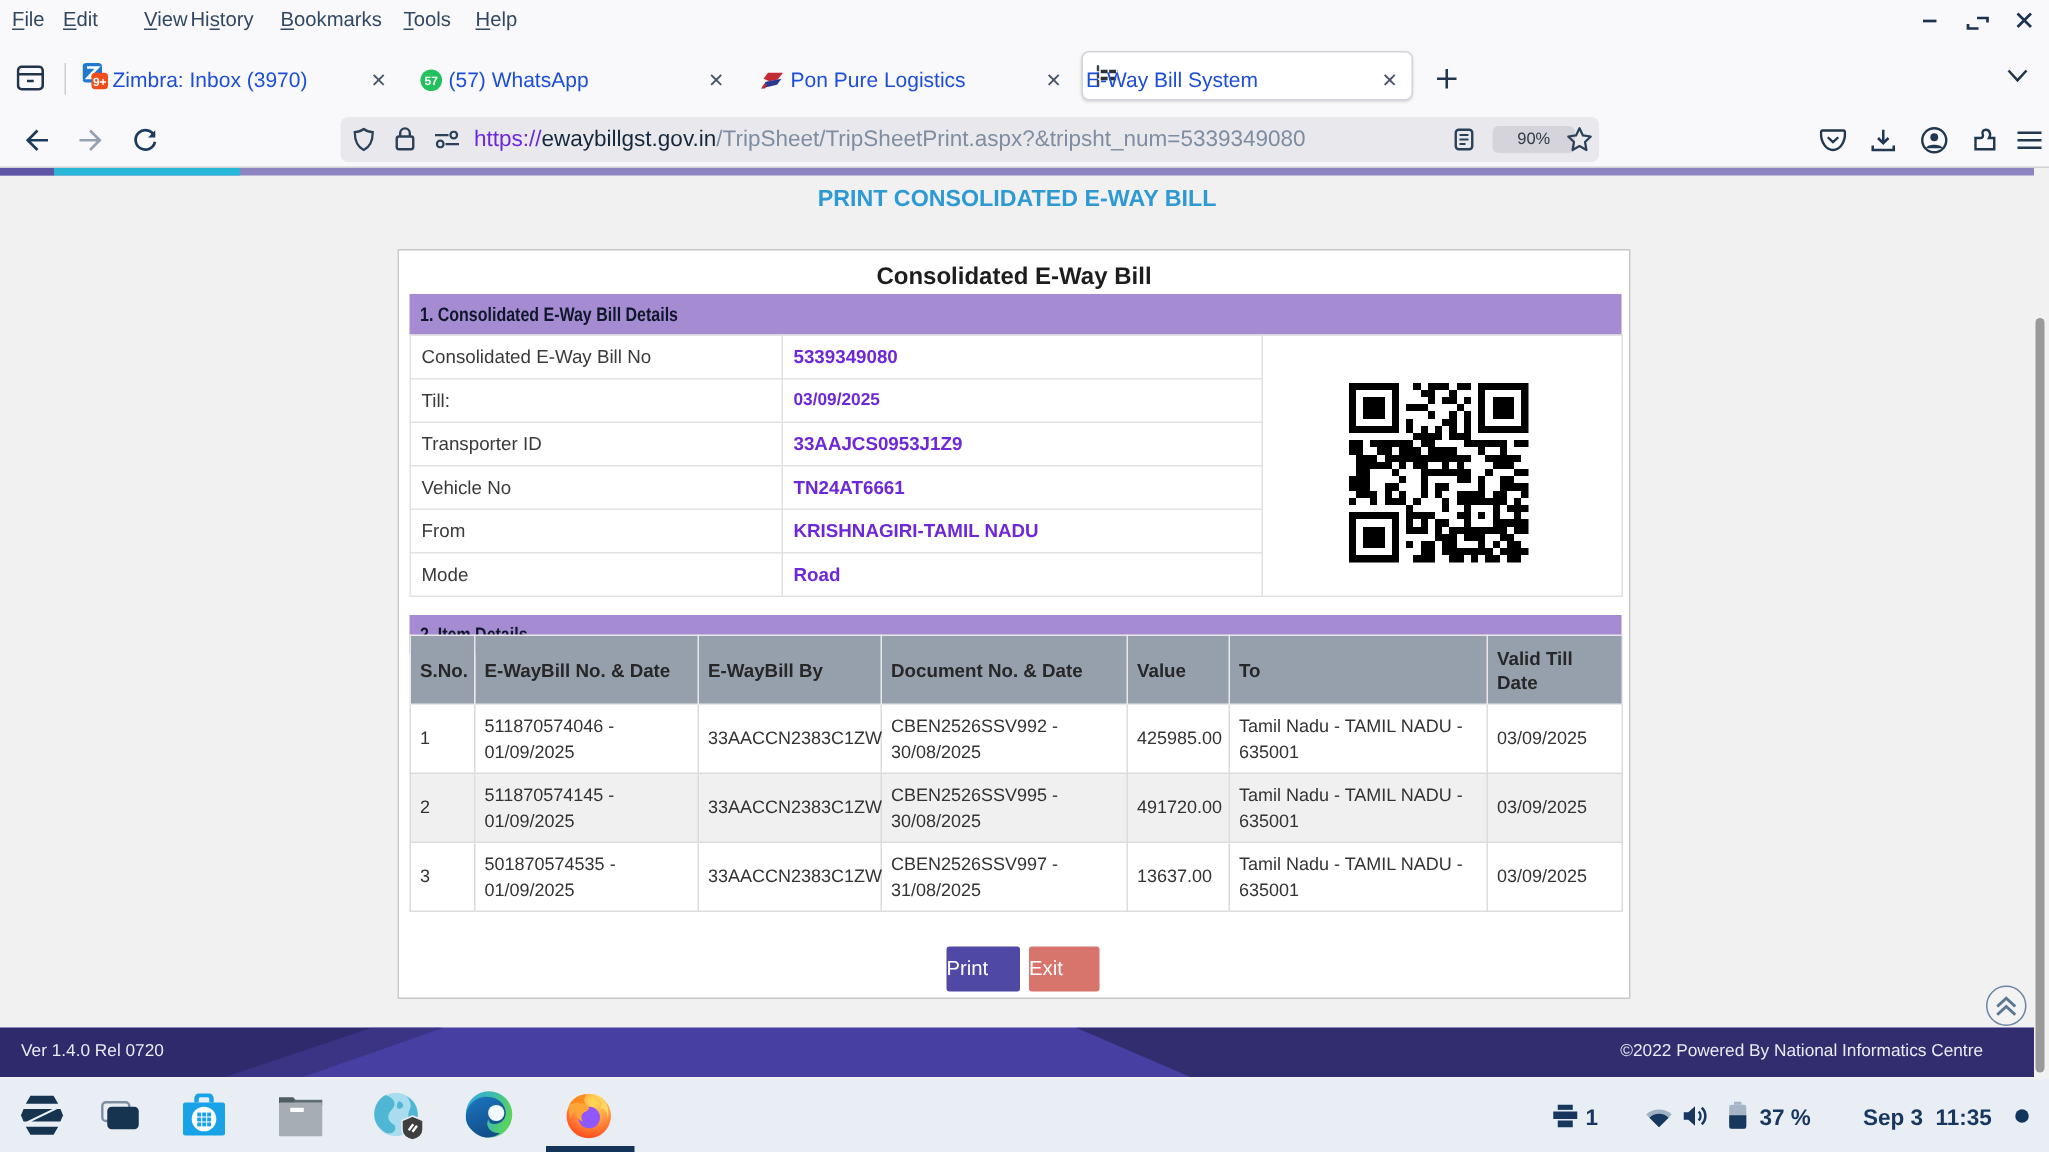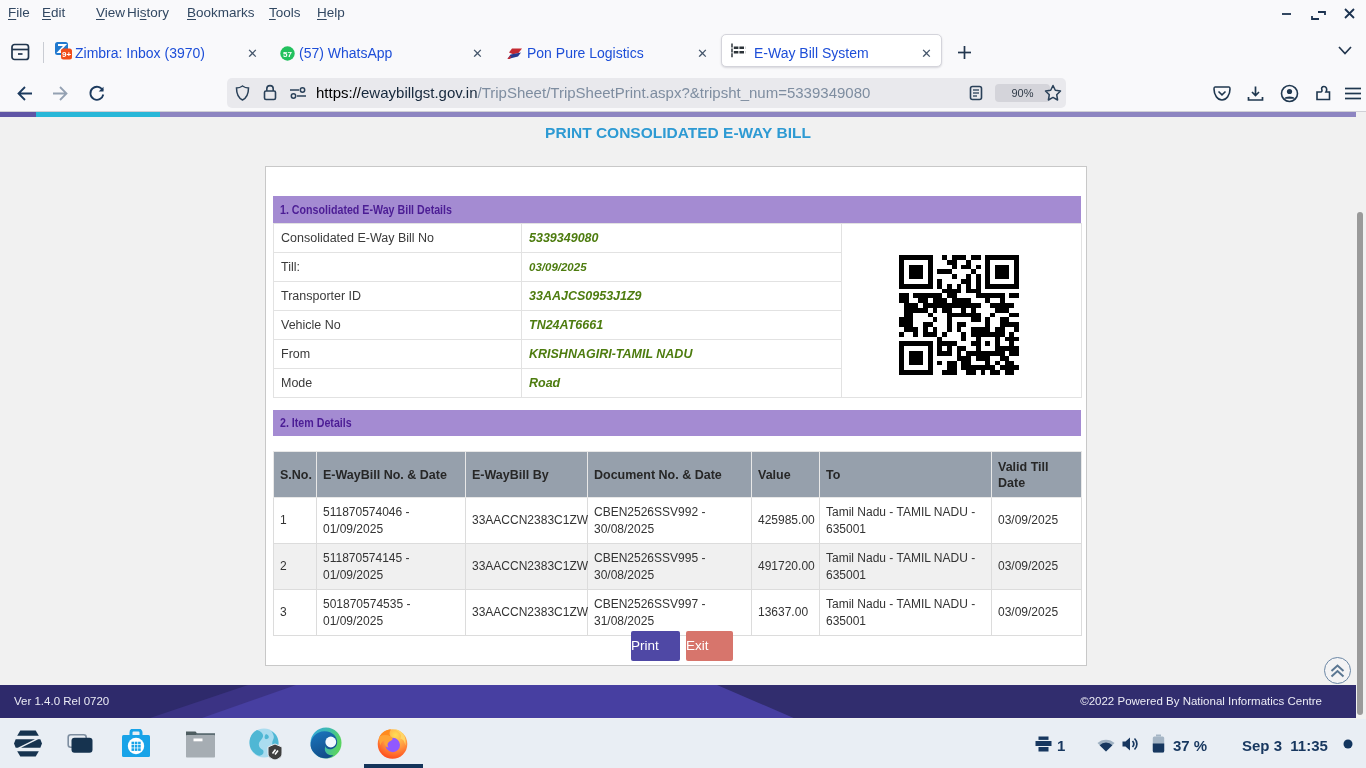--- a/index.html
+++ b/index.html
@@ -25,28 +25,28 @@
  color:#2f3a47;font-size:11px;text-align:center;line-height:18px;}
 
 #pagebg{position:absolute;left:0;top:112px;width:1366px;height:607px;background:#f1f1f1;}
 .strip{position:absolute;top:112px;height:5px;}
 #pgtitle{position:absolute;left:0;top:124px;width:1356px;text-align:center;color:#2d9ad3;
  font-weight:bold;font-size:15.5px;}
 #card{position:absolute;left:265px;top:166px;width:822px;height:500px;background:#fff;
  border:1px solid #c8c8c8;}
 #cardtitle{position:absolute;left:0;top:9px;width:820px;text-align:center;color:#1d1d1d;
  font-weight:bold;font-size:16px;}
-.purbar{position:absolute;left:7px;width:808px;background:#a48bd2;color:#4c1d95;
+.purbar{position:absolute;left:7px;width:808px;background:#a48bd2;color:#0f172a;
  font-weight:bold;font-size:13px;padding-left:7px;}
 .cnd{display:inline-block;transform:scaleX(0.82);transform-origin:0 50%;}
 #dtable{position:absolute;left:7px;top:56px;width:808px;border-collapse:collapse;
  font-size:12.5px;color:#3a3a3a;table-layout:fixed;}
 #dtable td{border:1px solid #e2e2e2;height:29px;padding:0 0 0 7px;}
-#dtable td.vl{font-weight:bold;color:#4d7c0f;font-size:12.5px;font-style:italic;}
-#itable{position:absolute;left:7px;top:284px;width:808px;border-collapse:collapse;
+#dtable td.vl{font-weight:bold;color:#6d28d9;font-size:12.5px;}
+#itable{position:absolute;left:7px;top:256px;width:808px;border-collapse:collapse;
  font-size:12px;color:#333;table-layout:fixed;padding-left:28px;}
 #itable th{background:#96a0ac;color:#272727;text-align:left;font-size:12.5px;
  border:1px solid #e8e8e8;padding:4px 6px;height:46px;vertical-align:middle;line-height:16px;}
 #itable td{border:1px solid #dcdcdc;padding:4px 6px;height:46px;vertical-align:middle;
  line-height:17px;}
 #itable tr.alt td{background:#f0f0f0;}
 .btn{position:absolute;top:464px;height:30px;color:#fff;font-size:13.5px;text-align:left;
  line-height:30px;border-radius:2px;}
 #footer{position:absolute;left:0;top:685px;width:1356px;height:33px;background:#473fa1;overflow:hidden;}
 #footer .d1{position:absolute;left:0;top:0;width:300px;height:33px;background:#2e2a6b;
@@ -120,21 +120,21 @@
   <div class="tabtxt" style="left:527px">Pon Pure Logistics</div>
   <div class="tclose" style="left:697px">✕</div>
 
   <svg class="ic" style="left:730px;top:43px" width="16" height="16" viewBox="0 0 16 16">
     <line x1="2" y1="0.5" x2="2" y2="15" stroke="#3a4148" stroke-width="1.6" stroke-dasharray="4 0.9"></line>
     <g stroke="#2c3338" stroke-width="2.4" stroke-dasharray="4.6 1">
       <line x1="3.8" y1="4.7" x2="15.2" y2="4.7"></line>
       <line x1="3.8" y1="9.3" x2="15.2" y2="9.3"></line>
     </g>
   </svg>
-  <div class="tabtxt" style="left:754px">E-Way Bill System</div>
+  <div class="tabtxt" style="left:724px">E-Way Bill System</div>
   <div class="tclose" style="left:921px">✕</div>
   <svg class="ic" style="left:956px;top:44px" width="17" height="17" viewBox="0 0 17 17">
     <line x1="8.5" y1="2" x2="8.5" y2="15" stroke="#22364e" stroke-width="1.7"></line>
     <line x1="2" y1="8.5" x2="15" y2="8.5" stroke="#22364e" stroke-width="1.7"></line>
   </svg>
   <svg class="ic" style="left:1337px;top:44px" width="16" height="12" viewBox="0 0 16 12">
     <path d="M2 3 L8 9.5 L14 3" fill="none" stroke="#22364e" stroke-width="1.7"></path>
   </svg>
 
   <div id="navbar"></div>
@@ -157,21 +157,21 @@
     <path d="M3.8 7 L3.8 4.8 A3.2 3.2 0 0 1 10.2 4.8 L10.2 7" fill="none" stroke="#2a4159" stroke-width="1.6"></path>
   </svg>
   <svg class="ic" style="left:289px;top:87px" width="18" height="12" viewBox="0 0 18 12">
     <g stroke="#2a4159" stroke-width="1.5" fill="none">
       <line x1="1" y1="3" x2="10" y2="3"></line>
         <circle cx="13.5" cy="3" r="2.2"></circle>
       <line x1="8" y1="9" x2="17" y2="9"></line>
         <circle cx="4.5" cy="9" r="2.2"></circle>
     </g>
   </svg>
-  <div id="urltext"><span style="color:#000000">https://</span><b>ewaybillgst.gov.in</b>/TripSheet/TripSheetPrint.aspx?&amp;tripsht_num=5339349080</div>
+  <div id="urltext"><span style="color:#6d28d9">https://</span><b>ewaybillgst.gov.in</b>/TripSheet/TripSheetPrint.aspx?&amp;tripsht_num=5339349080</div>
   <svg class="ic" style="left:969px;top:85px" width="14" height="16" viewBox="0 0 14 16">
     <rect x="1.5" y="1.5" width="11" height="13" rx="2" fill="none" stroke="#2a4159" stroke-width="1.6"></rect>
     <g stroke="#2a4159" stroke-width="1.3">
         <line x1="4" y1="5" x2="10" y2="5"></line>
         <line x1="4" y1="8" x2="10" y2="8"></line>
         <line x1="4" y1="11" x2="8" y2="11"></line>
       </g>
   </svg>
   <div class="zoompill">90%</div>
   <svg class="ic" style="left:1044px;top:84px" width="18" height="18" viewBox="0 0 18 18">
@@ -201,20 +201,21 @@
         <line x1="1" y1="11.5" x2="17" y2="11.5"></line>
       </g>
   </svg>
 
   <div id="pagebg"></div>
   <div class="strip" style="left:0;width:1356px;background:#8d85c1;"></div>
   <div class="strip" style="left:0;width:36px;background:#5f55a5;"></div>
   <div class="strip" style="left:36px;width:124px;background:#28b7d8;"></div>
   <div id="pgtitle">PRINT CONSOLIDATED E-WAY BILL</div>
   <div id="card">
+    <div id="cardtitle">Consolidated E-Way Bill</div>
     <div class="purbar" style="top:29px;height:27px;line-height:27px;"><span class="cnd">1. Consolidated E-Way Bill Details</span></div>
     <table id="dtable" cellspacing="0">
       <tbody>
           <tr>
             <td style="width:248px">Consolidated E-Way Bill No</td>
             <td class="vl" style="width:320px">5339349080</td>
             <td rowspan="6" style="width:240px"></td>
           </tr>
       <tr>
             <td>Till:</td>

